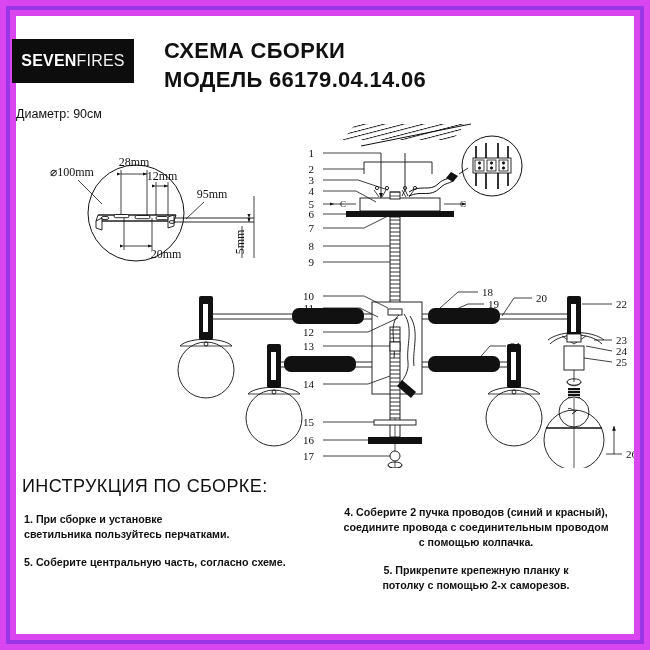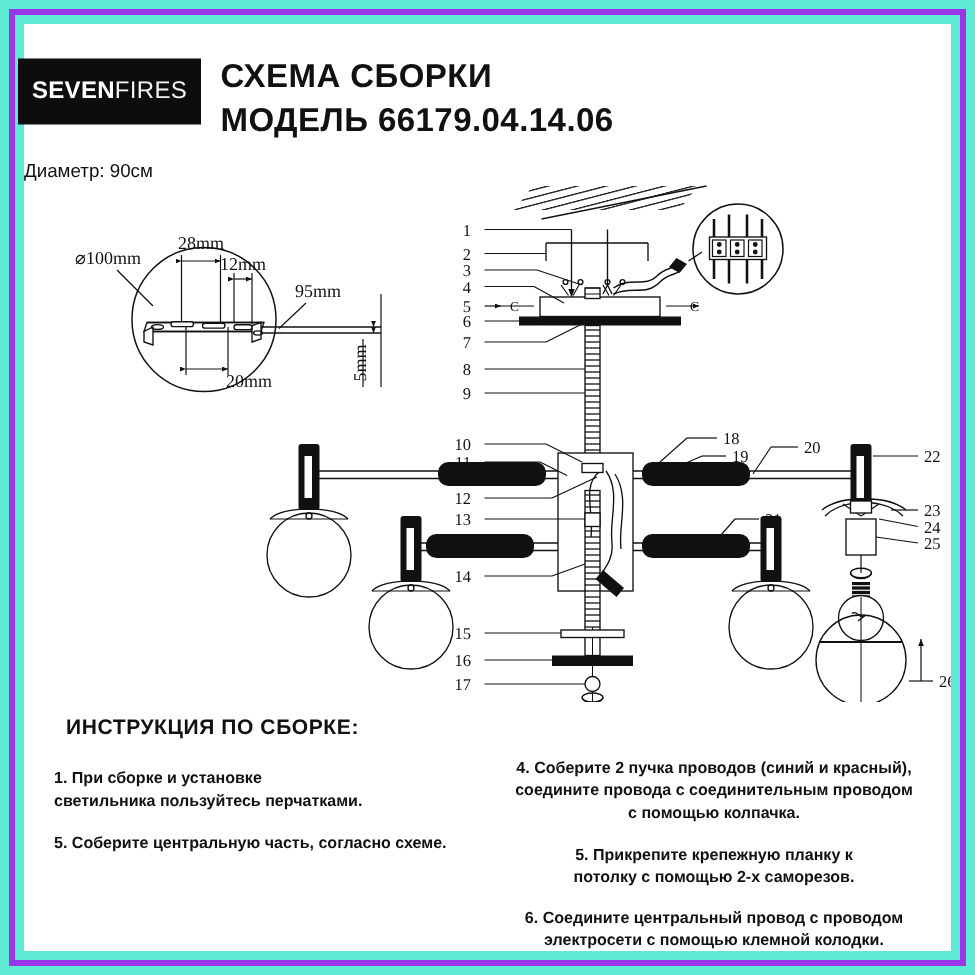--- a/index.html
+++ b/index.html
@@ -3,21 +3,21 @@
 <meta charset="utf-8">
 <style>
   html,body{margin:0;padding:0;background:#ffffff;}
   body{
     width:650px;height:650px;overflow:hidden;
     font-family:"Liberation Sans", sans-serif;
     -webkit-font-smoothing:antialiased;
   }
   #page{
     position:relative;width:650px;height:650px;box-sizing:border-box;
-    background:#5eead4;
+    background:#d946ef;
     padding-left:28px;
   }
   
   .frame-outer{
     position:absolute;left:6px;top:6px;width:638px;height:638px;
     border:4px solid var(--accent,#9b36e8);box-sizing:border-box;
   }
   .frame-inner{
     position:absolute;left:16px;top:16px;width:618px;height:618px;
     background:#ffffff;box-sizing:border-box;
@@ -28,33 +28,33 @@
     background:#0d0d0d;display:flex;align-items:center;justify-content:center;
   }
   .logo-text{font-size:16px;letter-spacing:.2px;color:#ffffff;line-height:1;}
   .logo-text b{font-weight:700;}
   .logo-text span{font-weight:400;color:#f2f2f2;}
   .specs{
     position:absolute;left:16px;top:105px;width:150px;
     font-size:12.5px;color:#111;line-height:1.45;font-weight:400;
   }
   .title{
-    position:absolute;left:147px;top:36px;width:470px;
+    position:absolute;left:164px;top:36px;width:470px;
     font-size:22px;font-weight:700;color:#111;line-height:1.32;
     letter-spacing:.3px;
   }
   
   #drawing{position:absolute;left:16px;top:118px;width:618px;height:350px;}
   
   .instr-title{
-    position:absolute;left:44px;top:476px;font-size:14px;font-weight:700;
+    position:absolute;left:22px;top:476px;font-size:18px;font-weight:400;
     color:#111;letter-spacing:.4px;
   }
   .col{position:absolute;font-size:10.7px;color:#111;line-height:1.42;font-weight:600;}
-  .col.left{left:36px;top:512px;width:290px;}
+  .col.left{left:24px;top:512px;width:290px;}
   .col.right{left:326px;top:505px;width:300px;}
   .col p{margin:0 0 13px 0;}
   .col.right p{margin:0 0 12px 0;text-align:center;}
 </style>
 </head>
 <body>
 
 <div id="page">
 
   <div class="frame-outer" style="border-color: rgb(155, 54, 232);"></div>
@@ -430,16 +430,15 @@
   <div class="instr-title">ИНСТРУКЦИЯ ПО СБОРКЕ:</div>
 
   <div class="col left">
     <p>1. При сборке и установке<br>светильника пользуйтесь перчатками.</p>
     <p>5. Соберите центральную часть, согласно схеме.</p>
   </div>
 
   <div class="col right">
     <p>4. Соберите 2 пучка проводов (синий и красный),<br>соедините провода с соединительным проводом<br>с помощью колпачка.</p>
     <p>5. Прикрепите крепежную планку к<br>потолку с помощью 2-х саморезов.</p>
-    <p>6. Соедините центральный провод с проводом<br>электросети с помощью клемной колодки.</p>
   </div>
 
 </div>
 
 </body></html>

